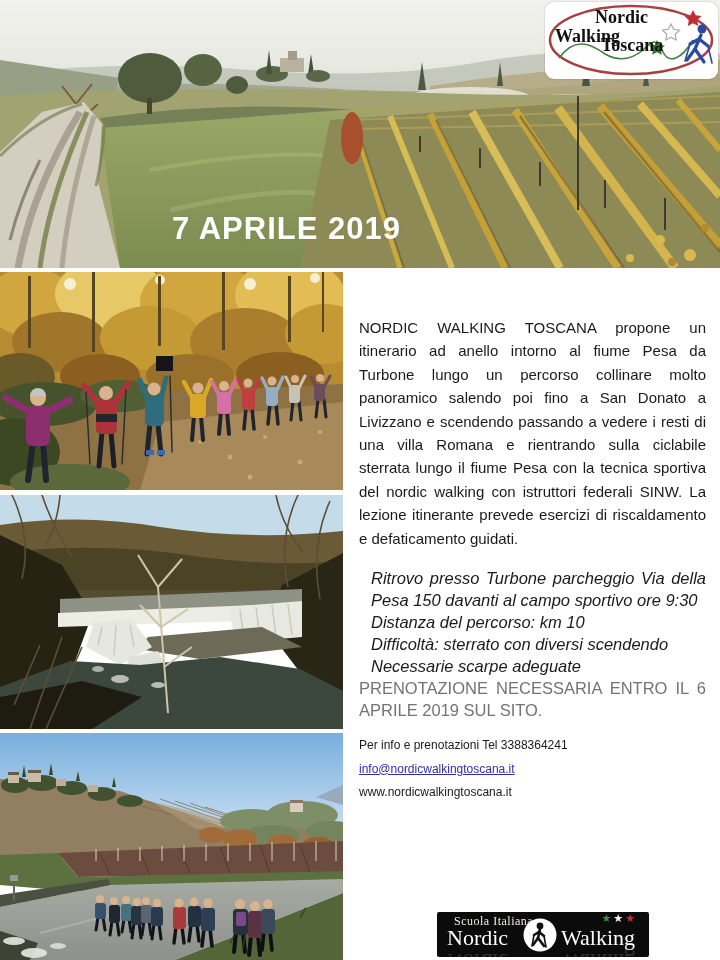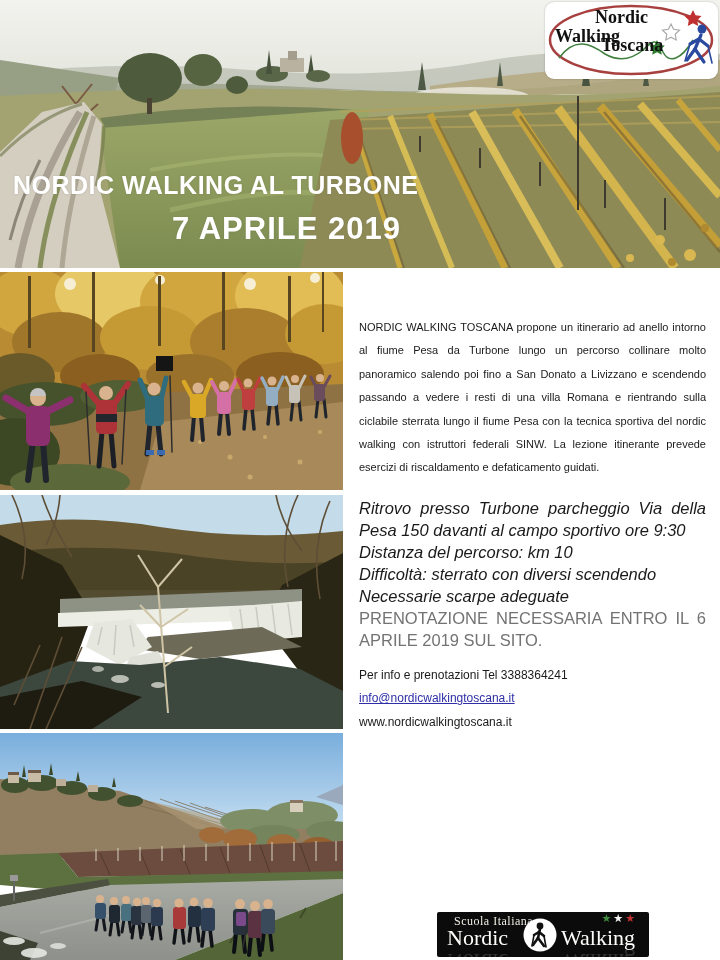--- a/index.html
+++ b/index.html
@@ -27,23 +27,23 @@
 
   
   .photo{position:absolute;left:0;width:343px;overflow:hidden;}
   .photo svg{display:block;}
   .p1{top:272px;height:218px;}
   .p2{top:495px;height:234px;}
   .p3{top:733px;height:227px;}
 
   
   .content{position:absolute;left:359px;top:316px;width:347px;color:#1a1a1a;}
-  .desc{margin:0;font-size:11px;line-height:23.4px;text-align:justify;}
+  .desc{margin:0;font-size:15px;line-height:23.4px;text-align:justify;}
   .details{margin-top:17px;font-size:16.5px;line-height:22px;}
-  .d-line{font-style:italic;text-align:justify;}
+  .d-line{font-style:italic;text-align:justify;margin-left:12px;}
   .reservation{color:#737373;text-align:justify;}
   .contact{margin-top:13px;font-size:12px;line-height:23.5px;}
   .email{display:block;color:#2e2ea6;text-decoration:underline;cursor:pointer;width:max-content;}
 
   
   .logo-bottom{position:absolute;left:437px;top:912px;width:212px;height:45px;background:#0b0b0b;
                border-radius:2px;overflow:hidden;color:#fff;}
   .sb-school{position:absolute;left:17px;top:2px;font-family:"Liberation Serif",serif;
              font-size:12px;color:#efece4;letter-spacing:.5px;}
   .sb-stars{position:absolute;right:12px;top:0;font-size:11px;letter-spacing:2px;}
@@ -156,21 +156,20 @@
         <path d="M96,186 Q104,150 104,126" stroke="#6f7547" stroke-width="3" fill="none" opacity=".6"></path>
       </g>
       <g fill="#d9b851">
         <circle cx="660" cy="240" r="5"></circle>
           <circle cx="690" cy="255" r="6"></circle>
           <circle cx="630" cy="258" r="4"></circle>
         <circle cx="705" cy="228" r="4" fill="#b08a30"></circle>
           <circle cx="672" cy="262" r="4" fill="#b08a30"></circle>
       </g>
     </svg>
-    <div class="title1">NORDIC WALKING AL TURBONE</div>
     <div class="title2">7 APRILE 2019</div>
   </div>
 
   <div class="logo-top">
     <svg width="173" height="77" viewBox="0 0 173 77">
       <ellipse cx="86" cy="38" rx="81" ry="34" fill="none" stroke="#a84040" stroke-width="2.5"></ellipse>
       <path d="M14,56 C30,34 46,42 60,52 C74,60 86,58 98,48 C106,40 112,34 118,50 C124,62 136,58 148,38" fill="none" stroke="#3f7f3f" stroke-width="1.6"></path>
       <g>
         <path d="M148,8 l2.6,5.3 5.9,.8 -4.3,4.1 1,5.8 -5.2,-2.7 -5.2,2.7 1,-5.8 -4.3,-4.1 5.9,-.8 Z" fill="#c03030"></path>
         <path d="M126,22 l2.6,5.3 5.9,.8 -4.3,4.1 1,5.8 -5.2,-2.7 -5.2,2.7 1,-5.8 -4.3,-4.1 5.9,-.8 Z" fill="#fff" stroke="#aaa" stroke-width="1.2"></path>

